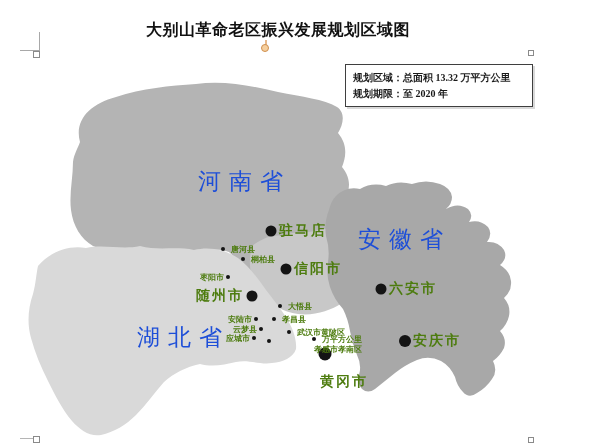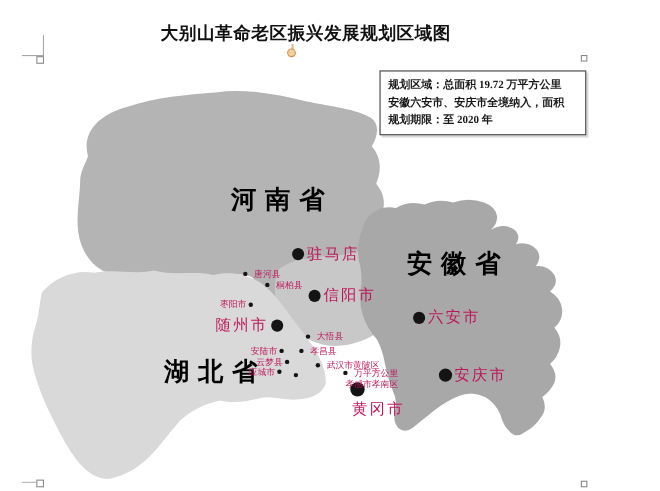--- a/index.html
+++ b/index.html
@@ -37,33 +37,33 @@
   .info-box .line{white-space:nowrap;}
   
   svg.map{position:absolute;left:0;top:0;}
   #marker-layer{position:absolute;left:0;top:0;width:600px;height:446px;}
   .marker{position:absolute;width:0;height:0;}
   .marker .dot{
     position:absolute;left:0;top:0;transform:translate(-50%,-50%);
     background:#141414;border-radius:50%;
   }
   .marker .label{
-    position:absolute;white-space:nowrap;color:#be185d;font-weight:normal;
+    position:absolute;white-space:nowrap;color:#4d7c0f;font-weight:bold;
   }
   .city .label{font-size:14px;letter-spacing:2px;}
   .county .label{font-size:8px;letter-spacing:0;}
   .label.right{left:8px;top:0;transform:translateY(-50%);}
   .county .label.right{left:8px;}
   .label.left{right:8px;top:0;transform:translateY(-50%);}
   .county .label.left{right:4px;}
-  .label.below{left:-5px;top:9px;transform:none;}
+  .label.below{left:-5px;top:19px;transform:none;}
   .label.below-right{left:-3px;top:3px;transform:none;margin-left:48px;}
   .province .label{
-    position:absolute;left:12px;top:0;transform:none;
-    font-size:23px;font-weight:bold;color:#000000;letter-spacing:8px;
+    position:absolute;left:0;top:0;transform:none;
+    font-size:23px;font-weight:normal;color:#1d4ed8;letter-spacing:8px;
   }
   
   .crop-tl{
     position:absolute;left:20px;top:32px;width:19px;height:18px;
     border-right:1px solid #a8a8a8;border-bottom:1px solid #a8a8a8;
   }
   .crop-bl{
     position:absolute;left:20px;top:438px;width:13px;height:0;
     border-top:1px solid #b5b5b5;
   }
@@ -187,22 +187,21 @@
     </div>
   </div>
 
 <div class="doc-title">大别山革命老区振兴发展规划区域图</div>
 <div class="title-pin">
   <span class="stem"></span>
   <span class="head"></span>
 </div>
 
 <div class="info-box">
-  <div class="line">规划区域：总面积 19.72 万平方公里</div>
-  <div class="line">安徽六安市、安庆市全境纳入，面积</div>
+  <div class="line">规划区域：总面积 13.32 万平方公里</div>
   <div class="line">规划期限：至 2020 年</div>
 </div>
 
 <div class="crop-tl"></div>
 <div class="crop-bl"></div>
 <div class="handle tl"></div>
 <div class="handle tr"></div>
 <div class="handle bl"></div>
 <div class="handle br"></div>
 

